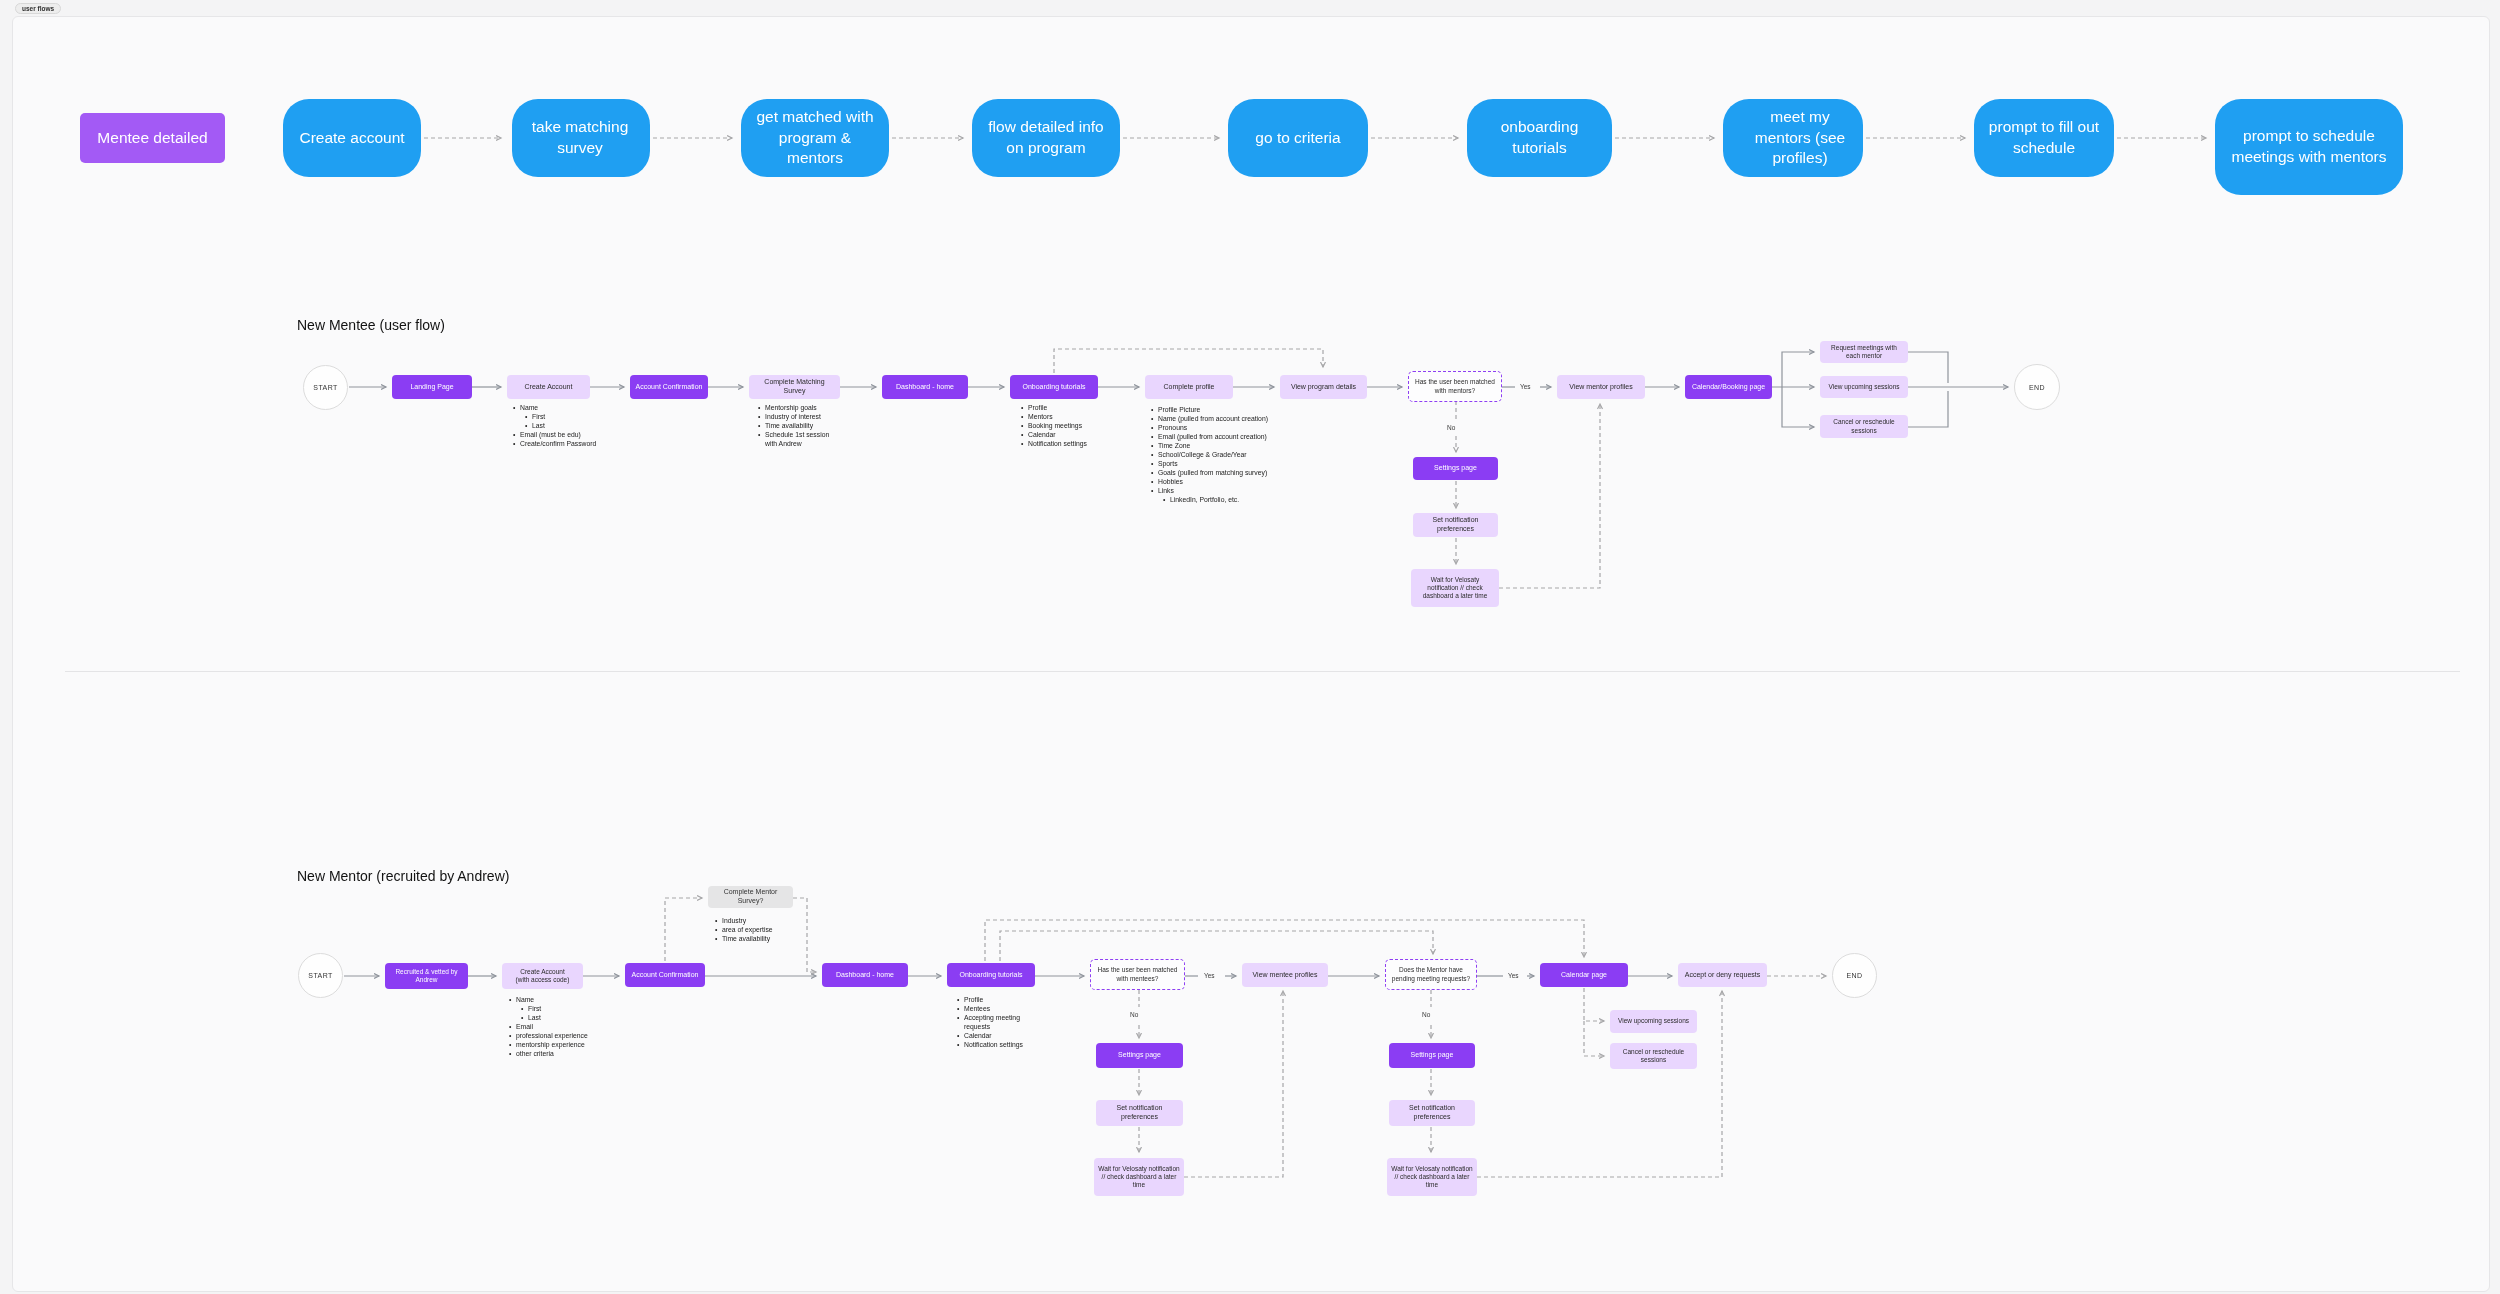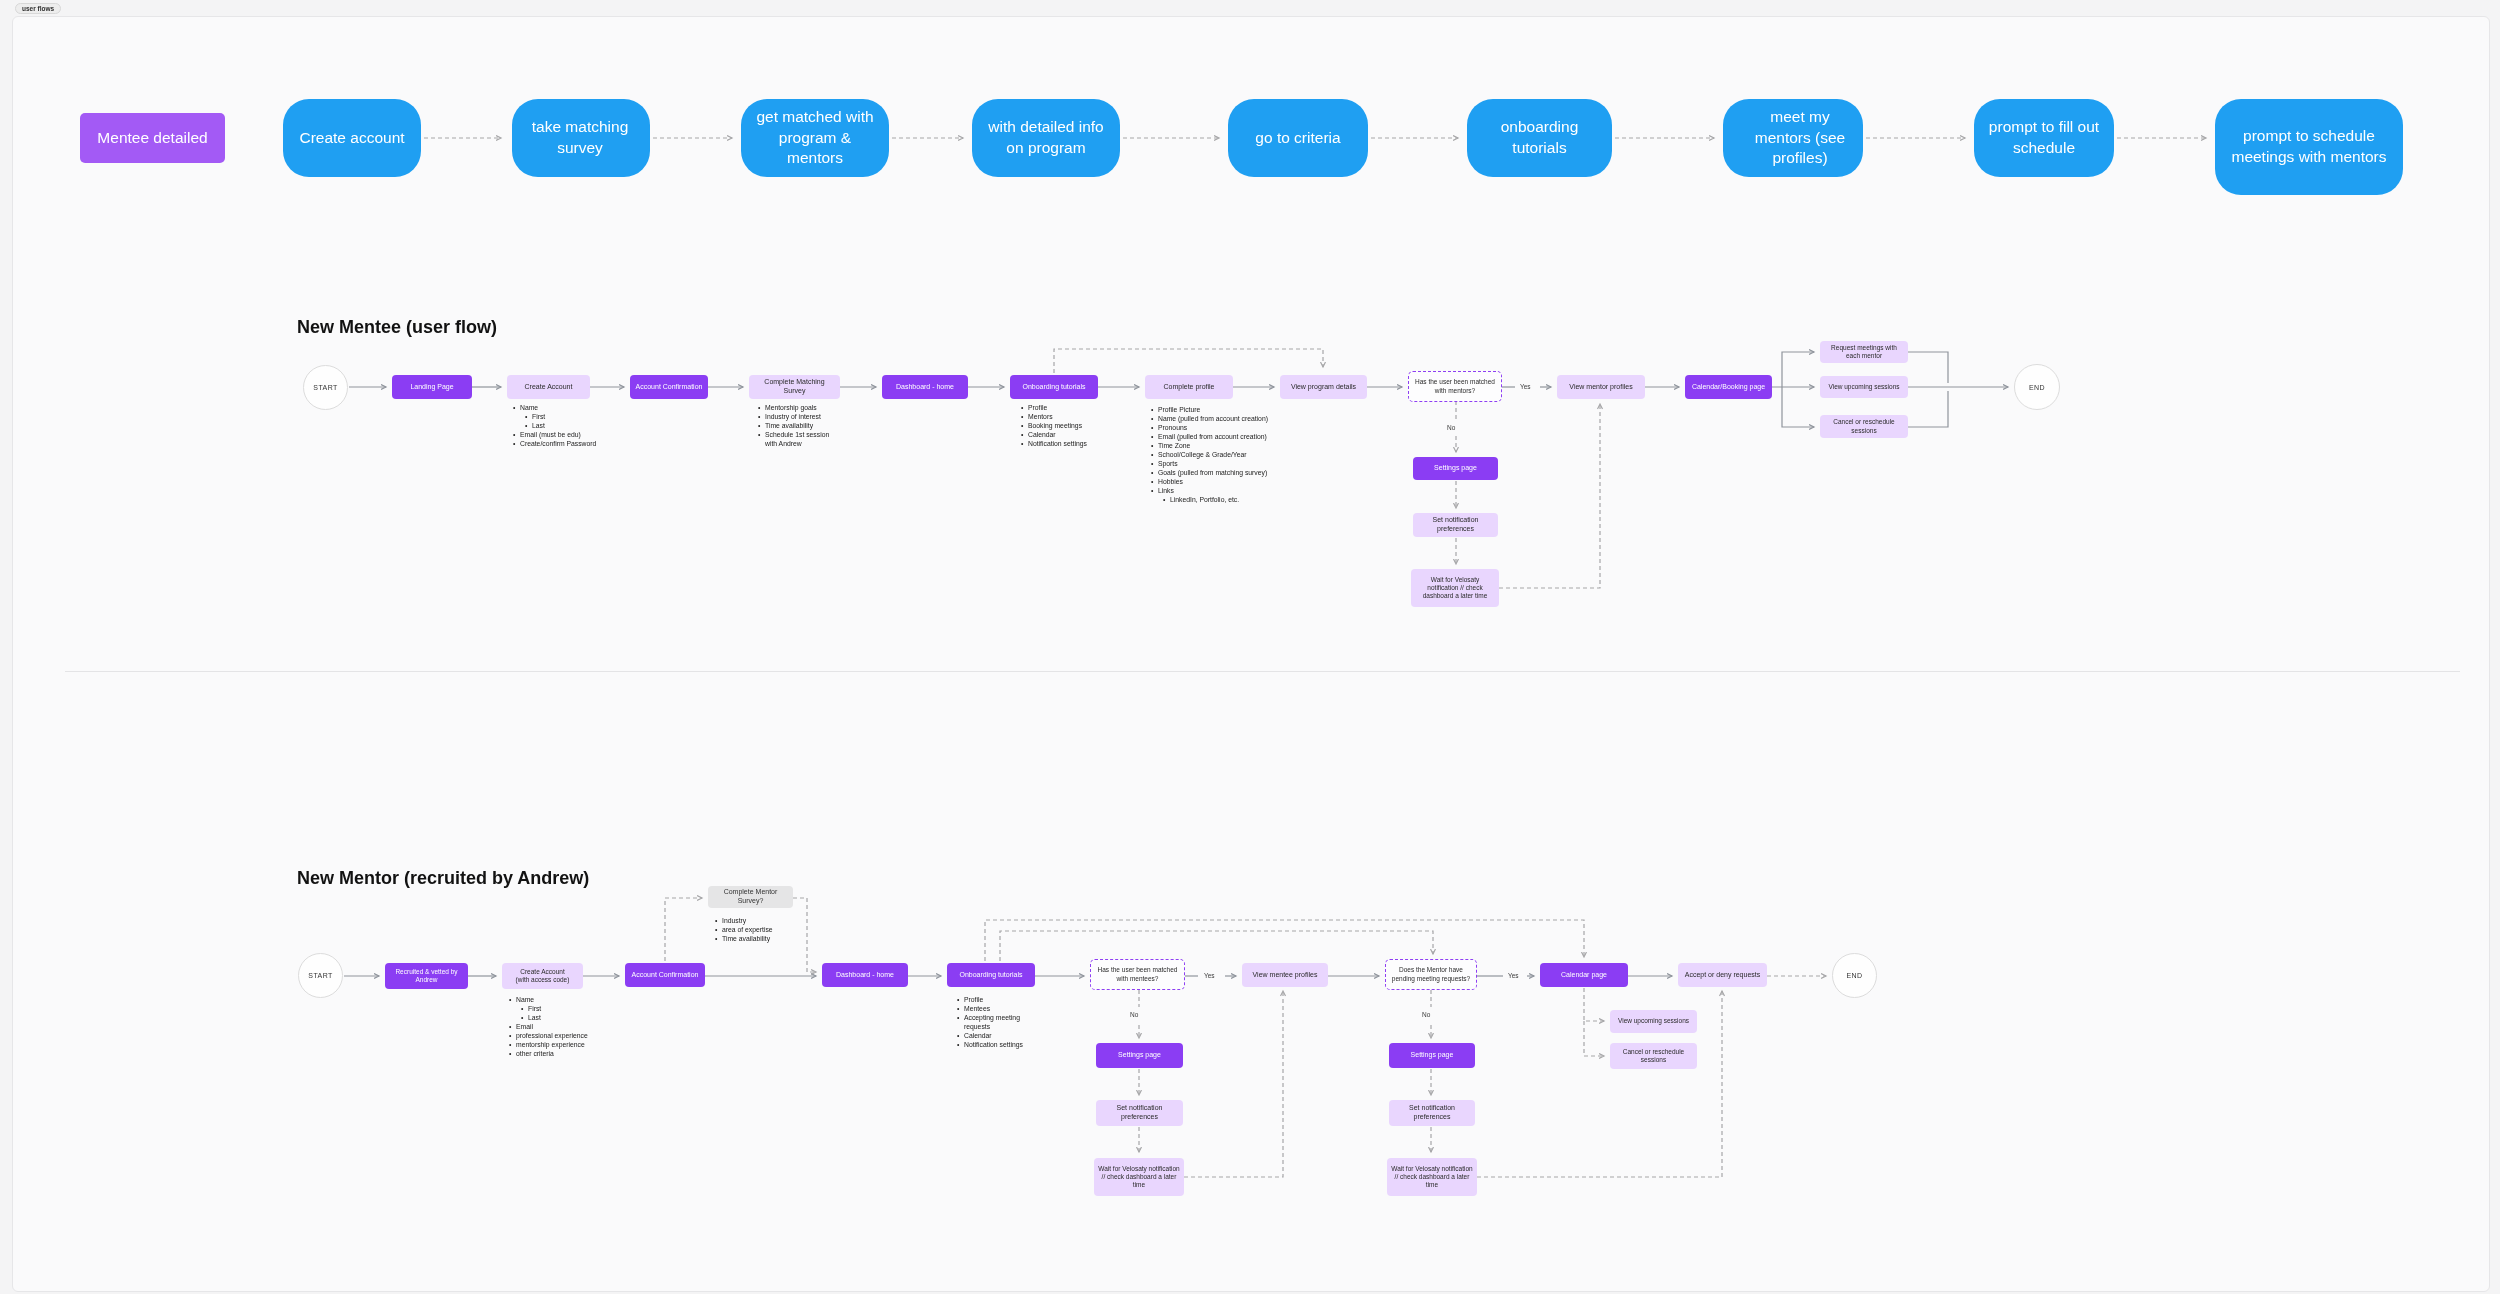--- a/index.html
+++ b/index.html
@@ -28,21 +28,21 @@
     text-align:center; font-size:7px; line-height:1.25; border-radius:4px; padding:2px 4px; }
   .n-solid { background:#8B3DF3; color:#FFFFFF; }
   .n-light { background:#E9D6FE; color:#2A2A2A; }
   .n-gray  { background:#E5E5E6; color:#333333; }
   .n-decision { background:#FDFDFE; color:#2A2A2A; border:1.5px dashed #8E3FF3;
     border-radius:5px; font-size:6.5px; }
   .n-terminal { background:#FEFEFE; border:1.5px solid #DCDCDC; border-radius:50%;
     color:#333333; font-size:7px; letter-spacing:.4px; display:flex; align-items:center; justify-content:center; position:absolute; }
   .n-sub { font-size:6.5px; }
 
-  .flow-title { position:absolute; font-size:18px; font-weight:700; color:#121212; }
+  .flow-title { position:absolute; font-size:14px; font-weight:400; color:#121212; }
   .edge-label { position:absolute; font-size:6.5px; color:#3A3A3A; }
 
   .notes { position:absolute; list-style:none; font-size:6.8px; line-height:1.32; color:#222222; }
   .notes li { padding-left:8px; position:relative; }
   .notes li::before { content:"•"; position:absolute; left:1px; top:0; font-size:6.8px; color:#222; }
   .notes li.sub { margin-left:12px; }
 
   .divider { position:absolute; background:#E4E4E6; height:1px; }
 </style>
 </head>
@@ -146,21 +146,21 @@
 <div class="ov-box ov-blue" style="left:283px;top:99px;width:138px;height:78px;">
     <span>Create account</span>
   </div>
 <div class="ov-box ov-blue" style="left:512px;top:99px;width:138px;height:78px;padding-left:8px;">
     <span>take matching survey</span>
   </div>
 <div class="ov-box ov-blue" style="left:741px;top:99px;width:148px;height:78px;">
     <span>get matched with program &amp; mentors</span>
   </div>
 <div class="ov-box ov-blue" style="left:972px;top:99px;width:148px;height:78px;">
-    <span>with detailed info on program</span>
+    <span>flow detailed info on program</span>
   </div>
 <div class="ov-box ov-blue" style="left:1228px;top:99px;width:140px;height:78px;">
     <span>go to criteria</span>
   </div>
 <div class="ov-box ov-blue" style="left:1467px;top:99px;width:145px;height:78px;">
     <span>onboarding tutorials</span>
   </div>
 <div class="ov-box ov-blue" style="left:1723px;top:99px;width:140px;height:78px;padding-left:24px;">
     <span>meet my mentors (see profiles)</span>
   </div>

